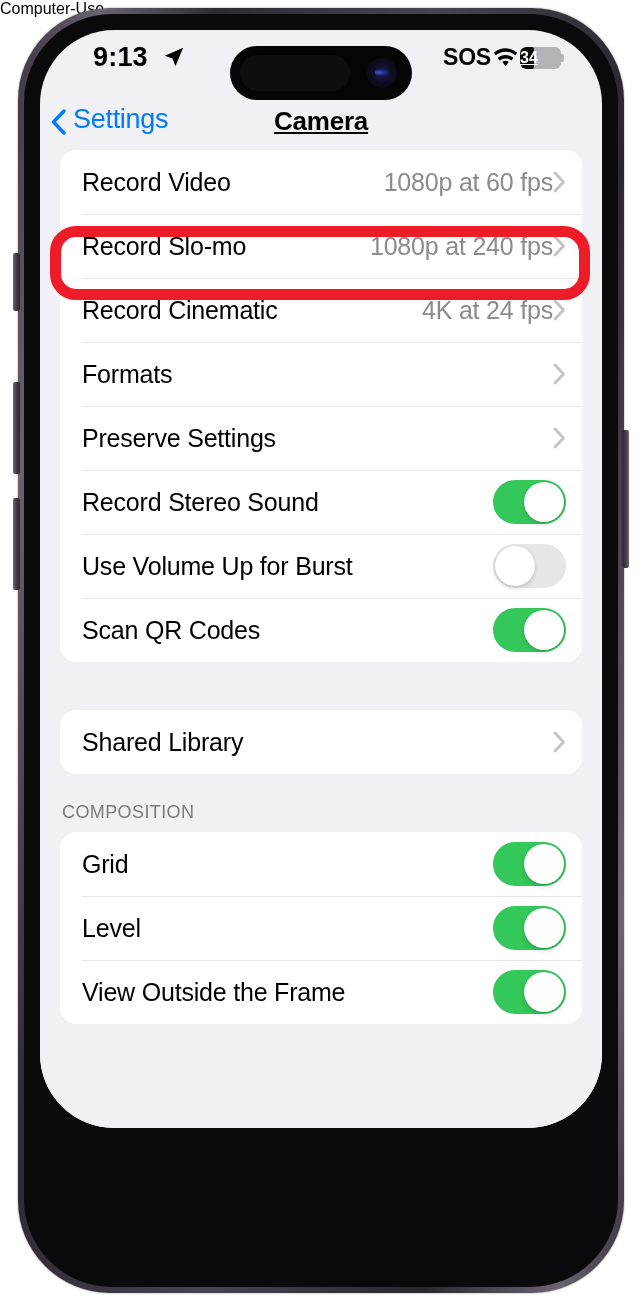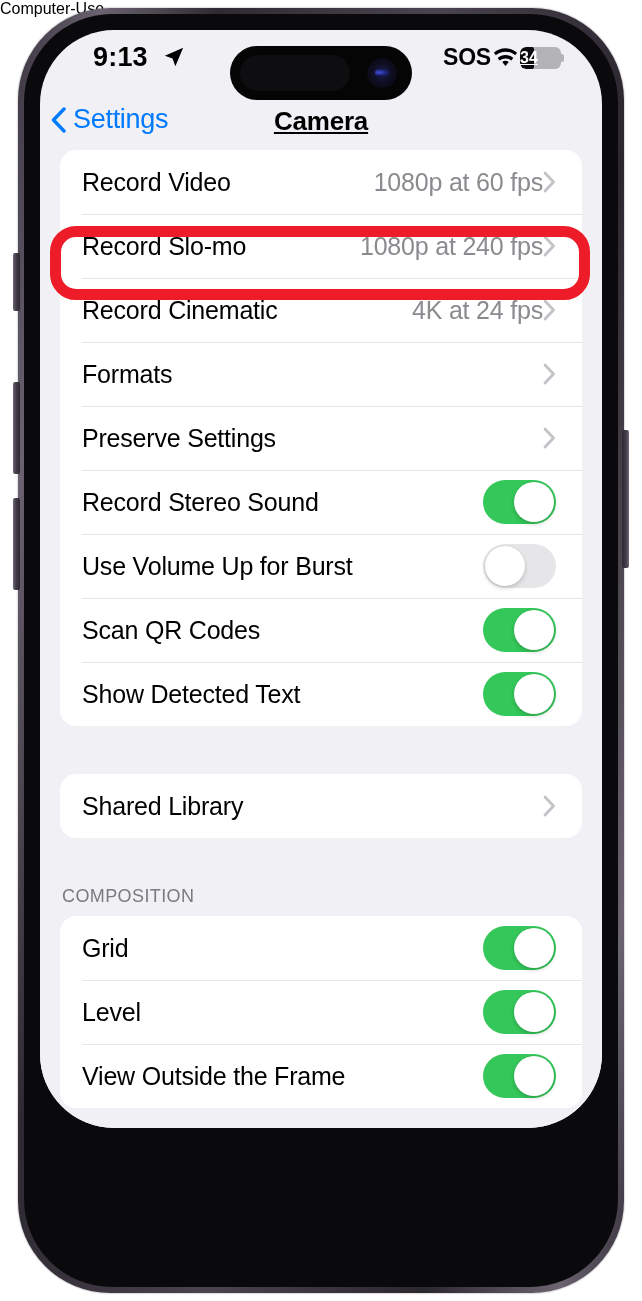--- a/index.html
+++ b/index.html
@@ -161,21 +161,21 @@
   
   .navbar {
     position: absolute;
     left: 0; top: 62px;
     width: 562px; height: 58px;
   }
   .nav-back {
     position: absolute;
     left: 10px; top: 12px;
     display: flex;
-    align-items: center;
+    align-items: flex-end;
     gap: 7px;
     color: #007aff;
   }
   .nav-back-chev { width: 16px; height: 26px; }
   .nav-back-label {
     font-size: 27px;
     letter-spacing: -0.3px;
   }
   .nav-title {
     position: absolute;
@@ -202,28 +202,27 @@
     border-radius: 16px;
     overflow: hidden;
   }
   .group-gap-1 { height: 48px; }
   .section-header {
     padding: 28px 0 9px 22px;
     font-size: 18px;
     letter-spacing: 0.4px;
     color: #7a7a80;
     text-transform: uppercase;
-    margin-top: 20px;
   }
   .row {
     position: relative;
     height: 64px;
     display: flex;
     align-items: center;
-    padding: 0 26px 0 22px;
+    padding: 0 16px 0 22px;
     box-sizing: border-box;
   }
   .row + .row::before {
     content: "";
     position: absolute;
     left: 22px; right: 0; top: 0;
     height: 1px;
     background: #e6e6e9;
   }
   .row-label {
@@ -397,26 +396,20 @@
               <div class="toggle">
                 <div class="knob"></div>
               </div>
             </div>
             <div class="row">
               <div class="row-label">Scan QR Codes</div>
               <div class="toggle on">
                 <div class="knob"></div>
               </div>
             </div>
-            <div class="row">
-              <div class="row-label">Show Detected Text</div>
-              <div class="toggle on">
-                <div class="knob"></div>
-              </div>
-            </div>
           </div>
           <div class="group-gap-1"></div>
           <div class="card">
             <div class="row">
               <div class="row-label">Shared Library</div>
               <span class="chevron"><svg viewBox="0 0 13 22" width="13" height="22" aria-hidden="true">
                   <path d="M2 2l8.5 9L2 20" fill="none" stroke="currentColor" stroke-width="2.8" stroke-linecap="round" stroke-linejoin="round"></path>
                 </svg></span>
             </div>
           </div>

